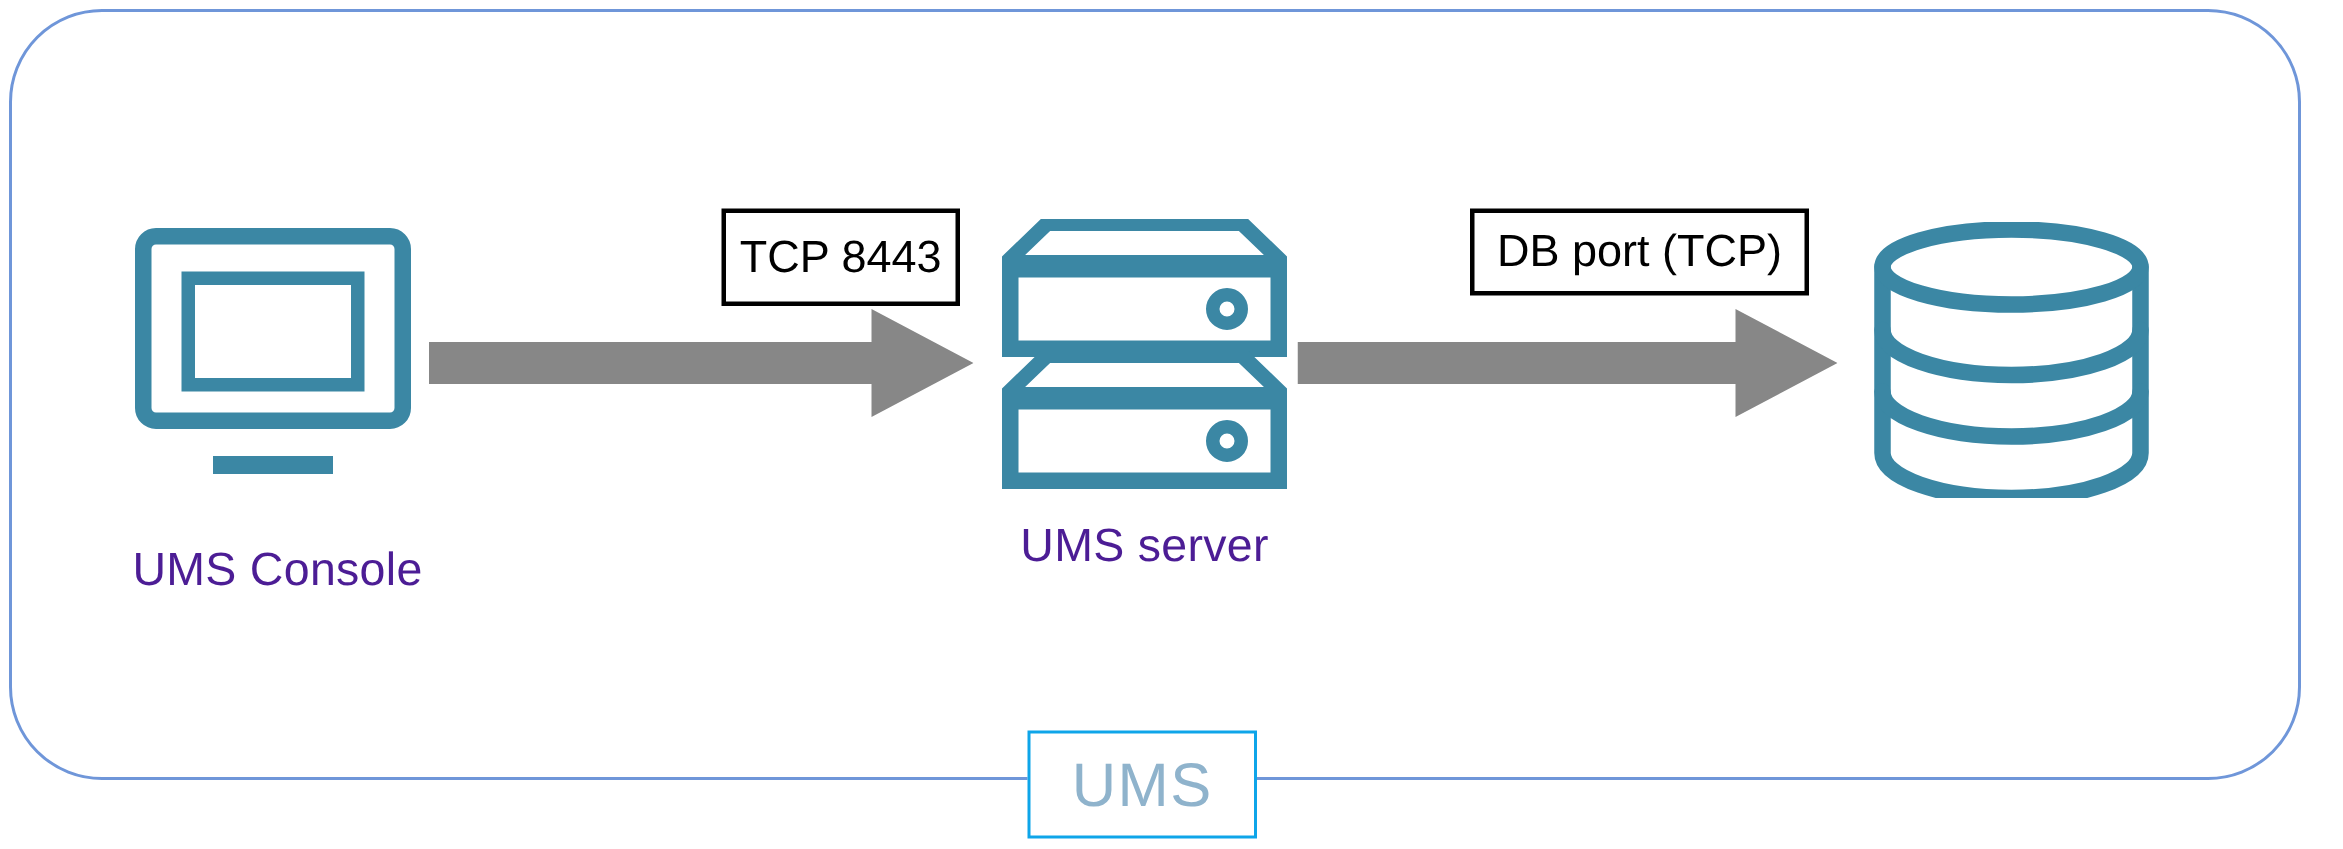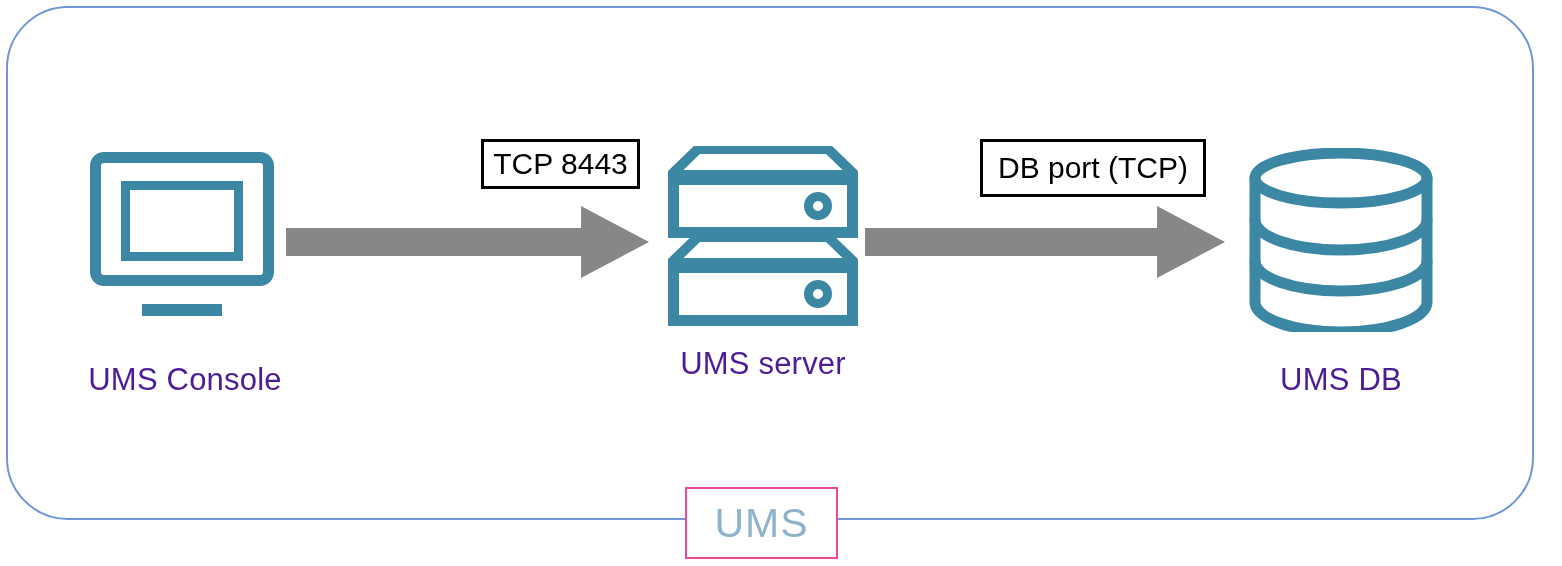--- a/index.html
+++ b/index.html
@@ -133,21 +133,21 @@
     white-space: nowrap;
   }
 
   
   .ums-badge {
     position: absolute;
     left: 685px;
     top: 487px;
     width: 153px;
     height: 72px;
-    border: 2px solid #ec4899;
+    border: 2px solid #0ea5e9;
     background: #ffffff;
     box-sizing: border-box;
     display: flex;
     align-items: center;
     justify-content: center;
   }
   .ums-badge-text {
     font-size: 41px;
     color: #8fb3cc;
     letter-spacing: 1px;
@@ -201,36 +201,35 @@
 
           <path d="M7,30 L7,154 A86,30 0 0 0 179,154 L179,30"></path>
 
           <ellipse cx="93" cy="30" rx="86" ry="25"></ellipse>
 
           <path d="M7,72 A86,30 0 0 0 179,72"></path>
           <path d="M7,113 A86,30 0 0 0 179,113"></path>
         </g>
       </svg>
     </div>
-    <div class="node-label" style="margin-top:22px;">UMS DB</div>
   </div>
 
   <div class="arrow" style="left:286px; top:206px; width:363px;">
     <svg viewBox="0 0 363 72" width="363" height="72" preserveAspectRatio="none">
       <polygon points="0,22 295,22 295,0 363,36 295,72 295,50 0,50" fill="#878787"></polygon>
     </svg>
   </div>
 
   <div class="arrow" style="left:865px; top:206px; width:360px;">
     <svg viewBox="0 0 360 72" width="360" height="72" preserveAspectRatio="none">
       <polygon points="0,22 292,22 292,0 360,36 292,72 292,50 0,50" fill="#878787"></polygon>
     </svg>
   </div>
 
-  <div class="port-box" style="left:481px; top:139px; width:159px; height:50px;justify-content:center;">
+  <div class="port-box" style="left:481px; top:139px; width:159px; height:65px;justify-content:center;">
     <span>TCP 8443</span>
   </div>
 
   <div class="port-box" style="left:980px; top:139px; width:226px; height:58px;">
     <span>DB port (TCP)</span>
   </div>
 
   <div class="ums-badge">
     <span class="ums-badge-text">UMS</span>
   </div>

